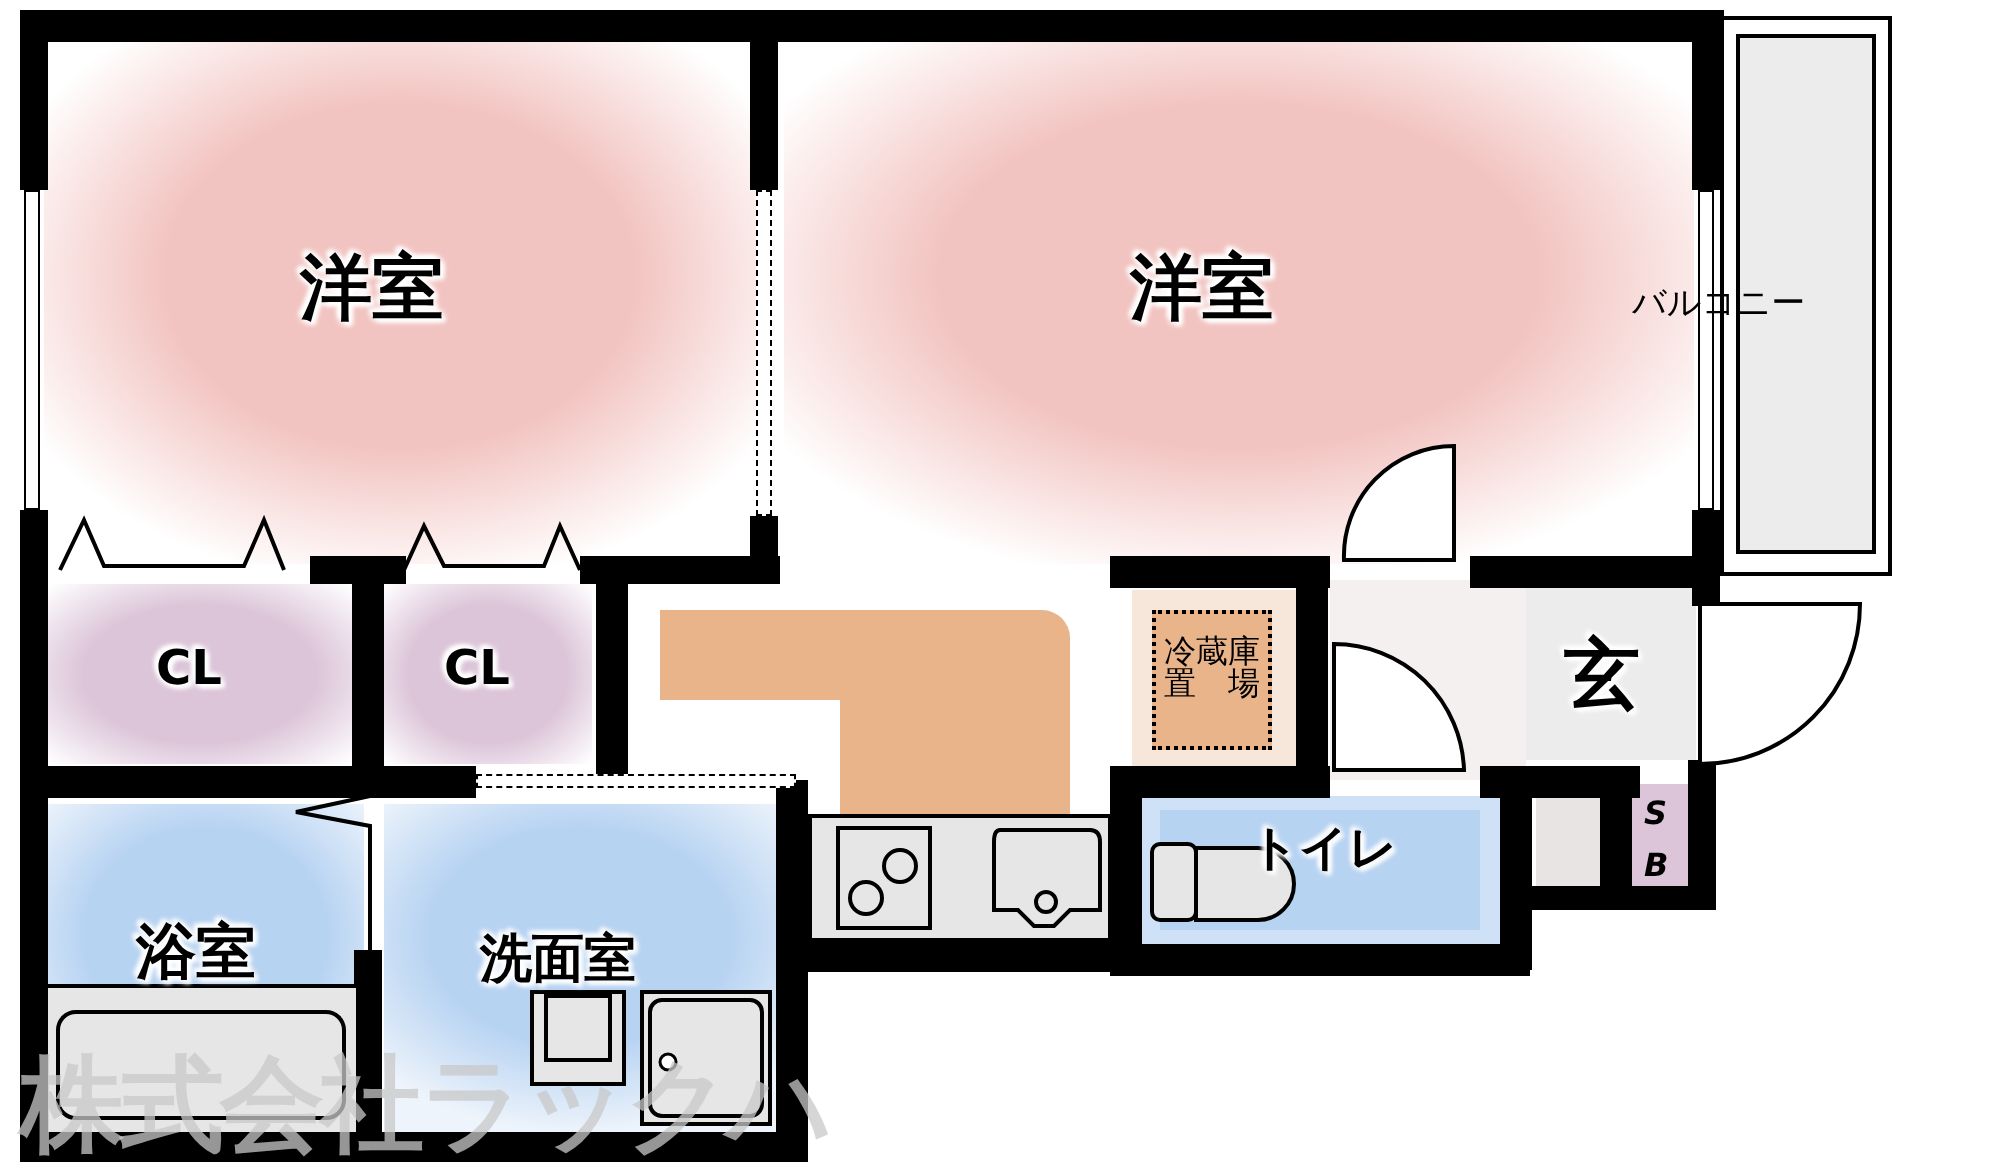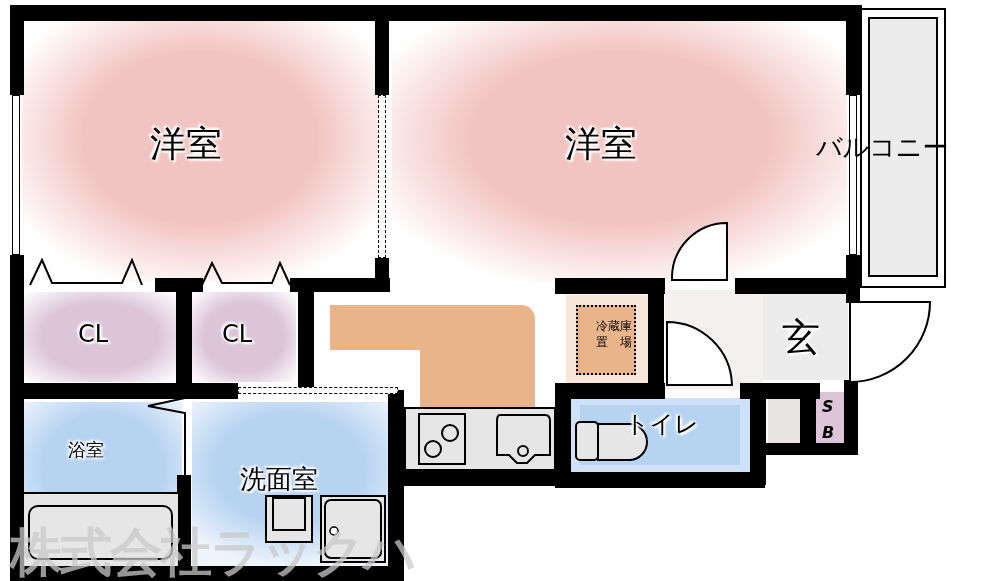--- a/index.html
+++ b/index.html
@@ -1,20 +1,20 @@
 <!DOCTYPE html>
 <html><head>
 <meta charset="utf-8">
 <style>
 *{box-sizing:border-box;margin:0;padding:0}
 body{width:1000px;height:581px;background:#fff;position:relative;overflow:hidden;font-family:"DejaVu Sans","Liberation Sans",sans-serif}
 .abs{position:absolute}
 .wall{position:absolute;background:#000}
 .room{position:absolute}
-.label{position:absolute;font-weight:normal;color:#000;text-shadow:0 0 3px #fff,0 0 3px #fff,0 0 4px #fff,2px 2px 2px #fff,-2px -2px 2px #fff;white-space:nowrap}
+.label{position:absolute;font-weight:bold;color:#000;text-shadow:0 0 3px #fff,0 0 3px #fff,0 0 4px #fff,2px 2px 2px #fff,-2px -2px 2px #fff;white-space:nowrap}
 .win{position:absolute;background:#fff;border:1.5px solid #000}
 .fix{position:absolute;background:#e6e6e6;border:2px solid #000}
 </style>
 </head>
 <body>
 
 <div class="room" style="left:22px;top:20px;width:356px;height:262px;background:radial-gradient(ellipse 60% 60% at 50% 45%,#f2c4c1 55%,#fff 100%)"></div>
 <div class="room" style="left:392px;top:20px;width:455px;height:262px;background:radial-gradient(ellipse 60% 60% at 50% 45%,#f2c4c1 55%,#fff 100%)"></div>
 <div class="room" style="left:860px;top:8px;width:86px;height:280px;border:2px solid #000;background:#fff"></div>
 <div class="abs" style="left:868px;top:17px;width:70px;height:260px;border:2px solid #000;background:#ececec"></div>
@@ -107,29 +107,29 @@
 <div class="fix" style="left:265px;top:495px;width:48px;height:48px"></div>
 <div class="abs" style="left:272px;top:497px;width:34px;height:34px;border:2px solid #000;background:#e6e6e6"></div>
 <div class="fix" style="left:320px;top:495px;width:66px;height:68px"></div>
 <svg class="abs" style="left:322px;top:497px" width="62" height="64">
   <rect x="3" y="3" width="56" height="58" rx="6" fill="#e6e6e6" stroke="#000" stroke-width="2"></rect>
   <circle cx="12" cy="34" r="4" fill="#fff" stroke="#000" stroke-width="1.5"></circle>
 </svg>
 
 <div class="label" style="left:150px;top:120px;font-size:36px">洋室</div>
 <div class="label" style="left:565px;top:120px;font-size:36px">洋室</div>
-<div class="label" style="left:816px;top:130px;font-size:26px;font-weight:normal;text-shadow:none">バルコニー</div>
+<div class="label" style="left:816px;top:140px;font-size:17px;font-weight:normal;text-shadow:none">バルコニー</div>
 <div class="label" style="left:78px;top:320px;font-size:24px">CL</div>
 <div class="label" style="left:222px;top:320px;font-size:24px">CL</div>
-<div class="abs" style="left:582px;top:318px;font-size:12px;line-height:16px;text-align:right;width:50px">
+<div class="abs" style="left:582px;top:318px;font-size:16px;line-height:16px;text-align:left;width:50px">
   <div>冷蔵庫</div>
   <div>置　場</div>
 </div>
 <div class="label" style="left:782px;top:312px;font-size:38px">玄</div>
 <div class="label" style="left:625px;top:408px;font-size:24px">トイレ</div>
 <div class="abs" style="left:822px;top:394px;font-size:16px;font-style:italic;font-weight:bold;line-height:26px">
   <div>S</div>
   <div>B</div>
 </div>
-<div class="label" style="left:68px;top:438px;font-size:18px">浴室</div>
+<div class="label" style="left:68px;top:456px;font-size:30px">浴室</div>
 <div class="label" style="left:240px;top:462px;font-size:26px">洗面室</div>
 
 <div class="abs" style="left:10px;top:518px;font-size:52px;font-weight:bold;color:rgba(200,200,200,0.75);white-space:nowrap;letter-spacing:-2px">株式会社ラックハ</div>
 
 </body></html>

